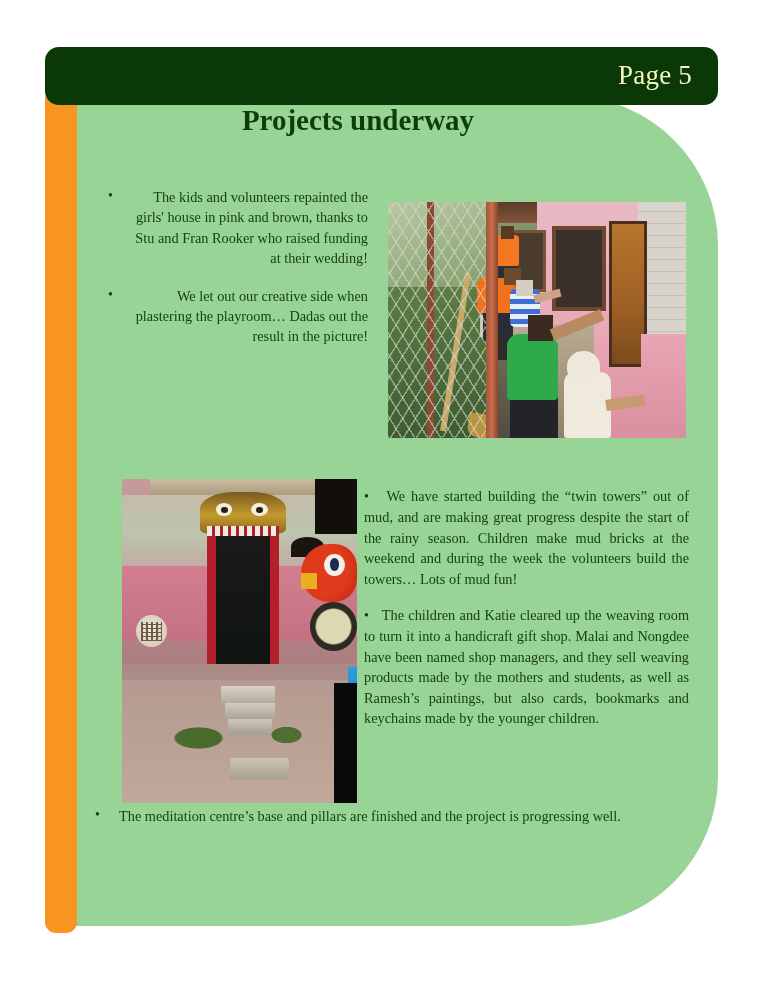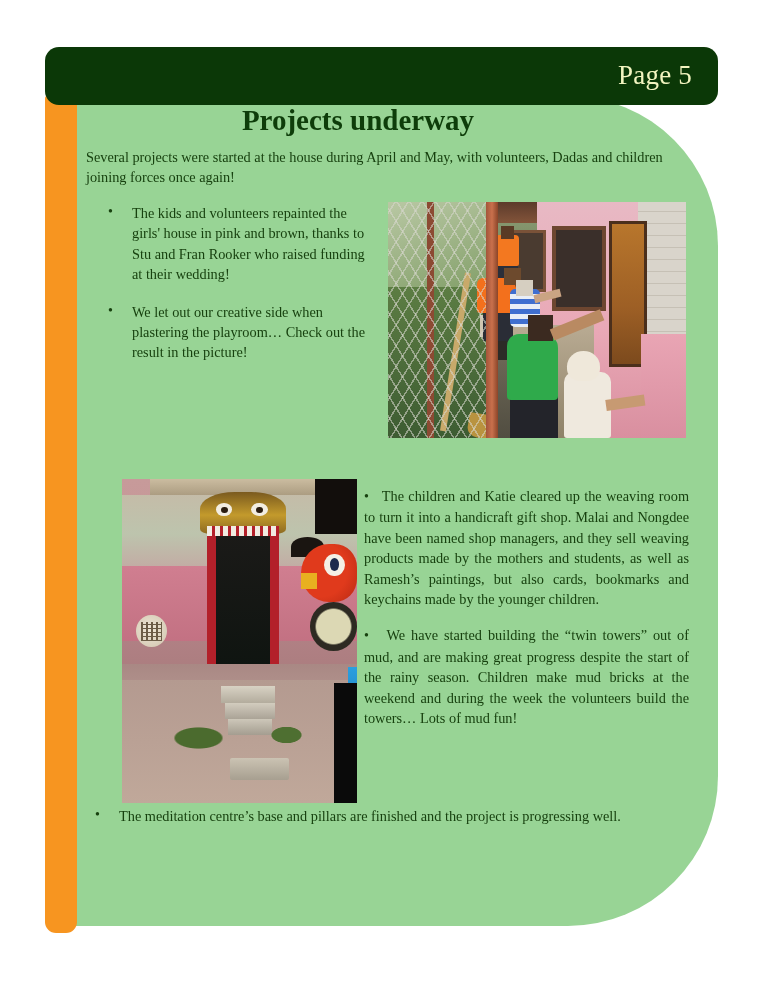--- a/index.html
+++ b/index.html
@@ -96,22 +96,23 @@
     width: 578px;
     font-size: 14.3px;
     line-height: 20px;
     color: #17410f;
   }
 
   
   .bullets-left {
     position: absolute;
     left: 100px;
-    top: 203px;
+    top: 187px;
     width: 268px;
+    text-align: right;
   }
   .bullet-item {
     position: relative;
     padding-left: 32px;
     margin-bottom: 17px;
     font-size: 14.3px;
     line-height: 20.4px;
     color: #17410f;
   }
   .bullet-item::before {
@@ -383,33 +384,32 @@
   <div class="orange-spine"></div>
 
   <div class="header-bar">
     <div class="page-number">Page 5</div>
   </div>
 
   <div class="content">
 
     <div class="section-title">Projects underway</div>
 
-    <div class="intro-para">Several projects were started at the house during April and May, with volunteers, Dadas and children joining forces once again!</div>
 
     <div class="bullets-left">
       <div class="bullet-item">The kids and volunteers repainted the girls' house in pink and brown, thanks to Stu and Fran Rooker who raised funding at their wedding!</div>
-      <div class="bullet-item">We let out our creative side when plastering the playroom… Check out the result in the picture!</div>
+      <div class="bullet-item">We let out our creative side when plastering the playroom… Dadas out the result in the picture!</div>
     </div>
 
     <div class="bullets-right">
       <div class="bullet-indent">
-        <span class="lead-dot">•&nbsp;&nbsp;&nbsp;</span><span>The children and Katie cleared up the weaving room to turn it into a handicraft gift shop. Malai and Nongdee have been named shop managers, and they sell weaving products made by the mothers and students, as well as Ramesh’s paintings, but also cards, bookmarks and keychains made by the younger children.</span>
+        <span class="lead-dot">•&nbsp;&nbsp;&nbsp;</span><span>We have started building the “twin towers” out of mud, and are making great progress despite the start of the rainy season. Children make mud bricks at the weekend and during the week the volunteers build the towers… Lots of mud fun!</span>
       </div>
       <div class="bullet-indent">
-        <span class="lead-dot">•&nbsp;&nbsp;&nbsp;</span><span>We have started building the “twin towers” out of mud, and are making great progress despite the start of the rainy season. Children make mud bricks at the weekend and during the week the volunteers build the towers… Lots of mud fun!</span>
+        <span class="lead-dot">•&nbsp;&nbsp;&nbsp;</span><span>The children and Katie cleared up the weaving room to turn it into a handicraft gift shop. Malai and Nongdee have been named shop managers, and they sell weaving products made by the mothers and students, as well as Ramesh’s paintings, but also cards, bookmarks and keychains made by the younger children.</span>
       </div>
     </div>
 
     <div class="bullets-bottom">
       <div class="bullet-item">The meditation centre’s base and pillars are finished and the project is progressing well.</div>
     </div>
 
   </div>
 
   <div class="photo photo-paint">

